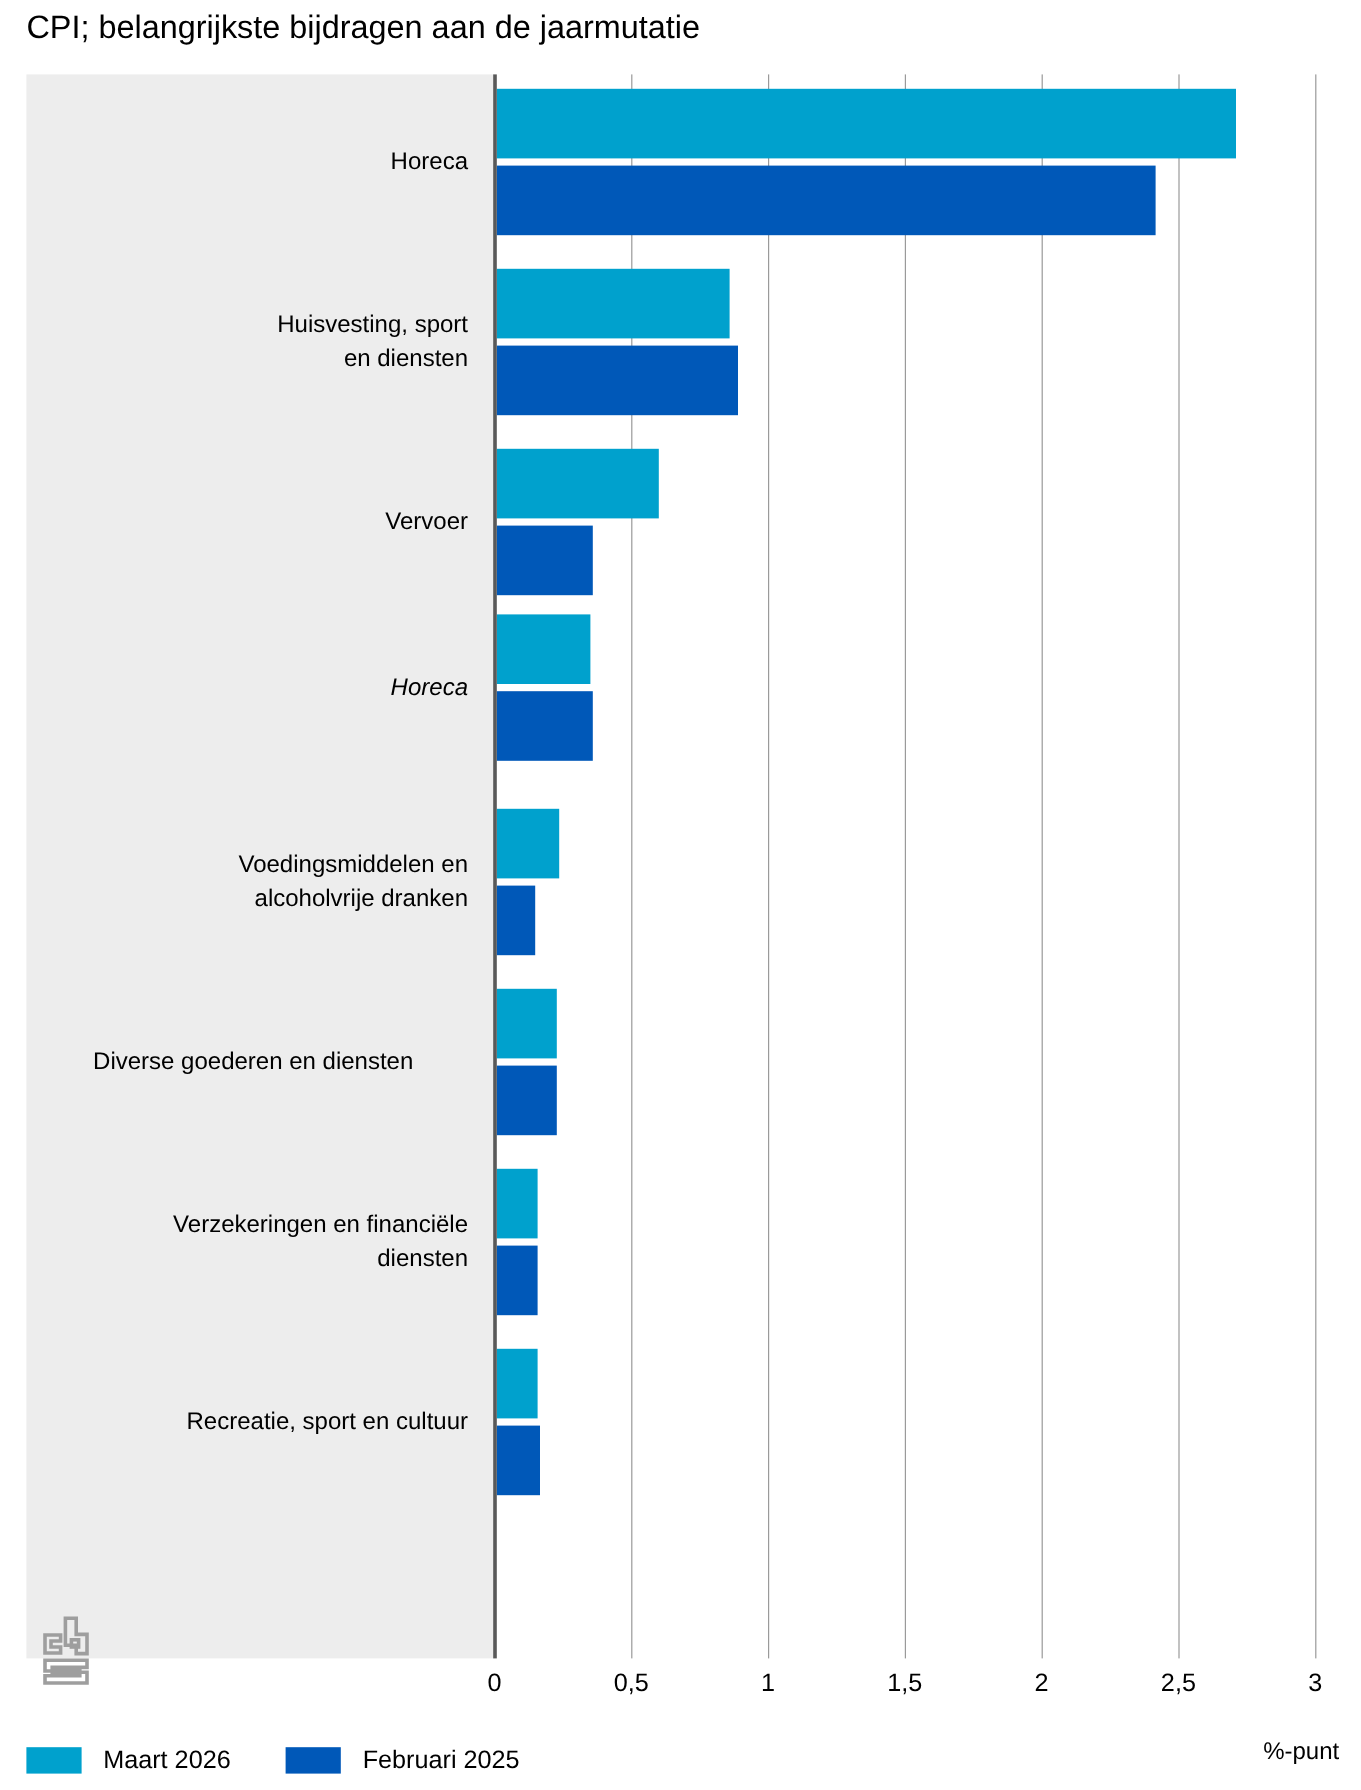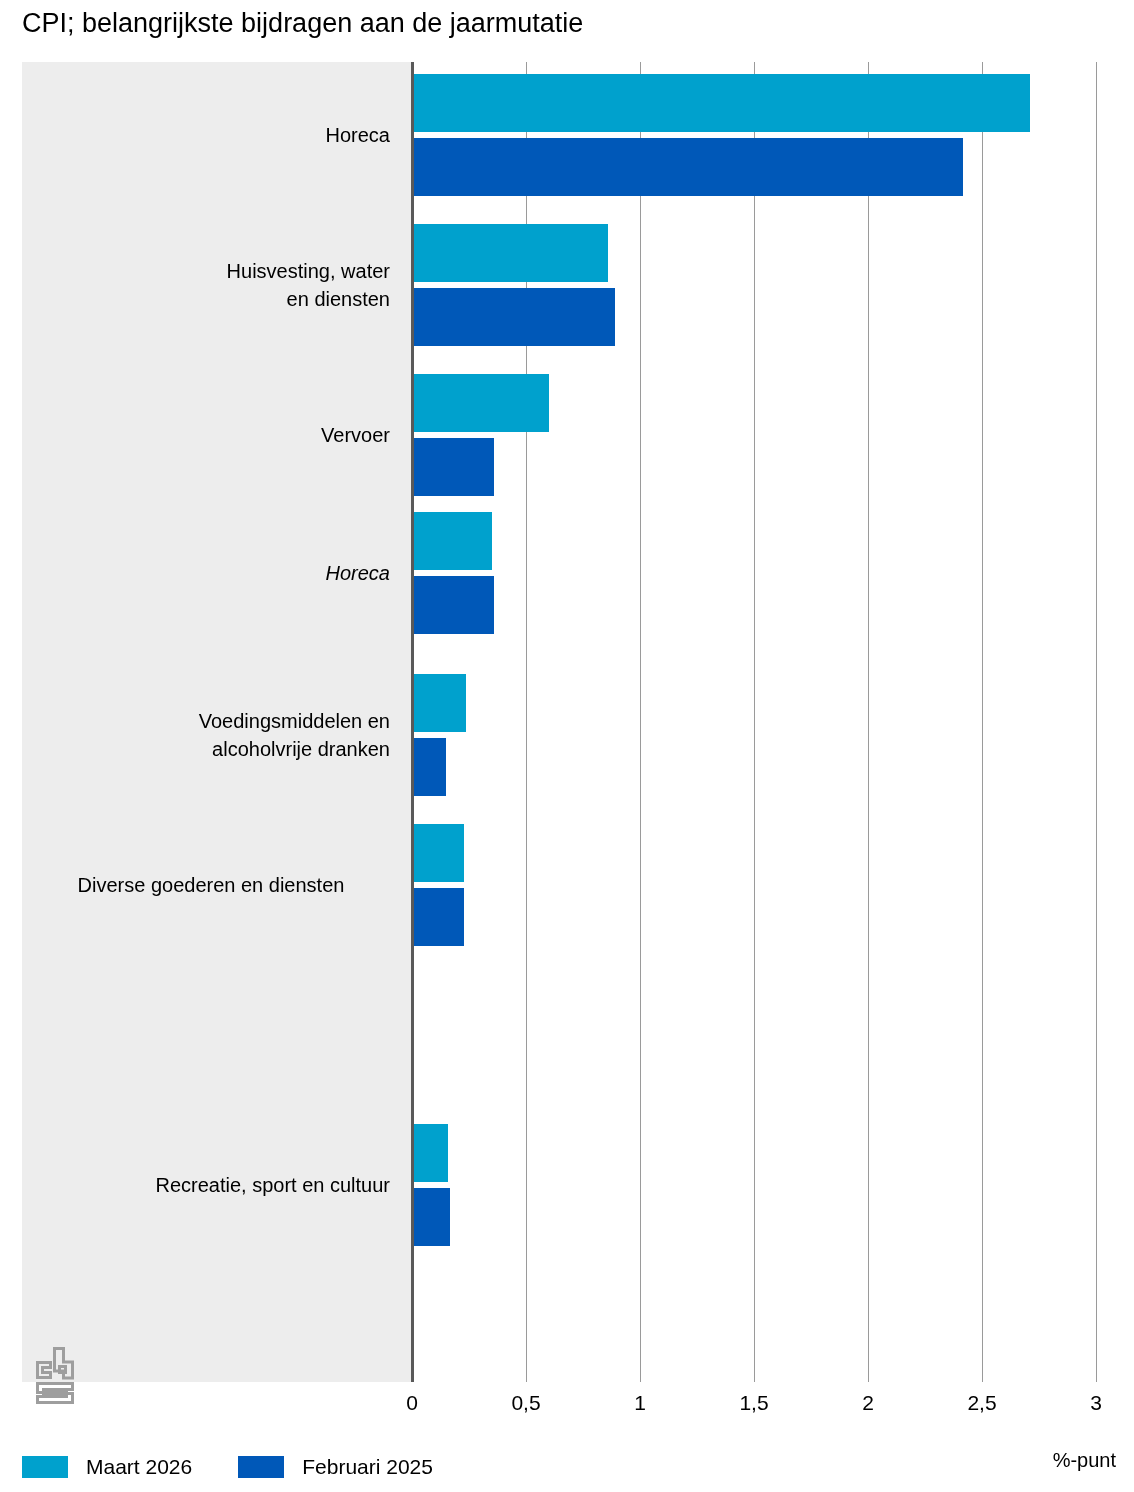--- a/index.html
+++ b/index.html
@@ -203,21 +203,21 @@
         <div class="row-label" style="top: 47px;">
           <div>Horeca</div>
         </div>
         <div class="bars">
           <div class="bar series-a" title="Maart 2026: 2,7" style="top: 0px; width: 615.6px; background: rgb(0, 161, 205);"></div>
           <div class="bar series-b" title="Februari 2026: 2,41" style="top: 64px; width: 549.48px; background: rgb(0, 88, 184);"></div>
         </div>
       </div>
       <div class="row" style="top: 162px; height: 122px;">
         <div class="row-label" style="top: 33px;">
-          <div>Huisvesting, water</div>
+          <div>Huisvesting, sport</div>
           <div>en diensten</div>
         </div>
         <div class="bars">
           <div class="bar series-a" title="Maart 2026: 0,85" style="top: 0px; width: 193.8px; background: rgb(0, 161, 205);"></div>
           <div class="bar series-b" title="Februari 2026: 0,88" style="top: 64px; width: 200.64px; background: rgb(0, 88, 184);"></div>
         </div>
       </div>
       <div class="row" style="top: 312px; height: 122px;">
         <div class="row-label" style="top: 47px;">
           <div>Vervoer</div>
@@ -246,20 +246,30 @@
           <div class="bar series-b" title="Februari 2026: 0,14" style="top: 64px; width: 31.92px; background: rgb(0, 88, 184);"></div>
         </div>
       </div>
       <div class="row" style="top: 762px; height: 122px;">
         <div class="row-label" style="top: 47px; text-align: center;">
           <div>Diverse goederen en diensten</div>
         </div>
         <div class="bars">
           <div class="bar series-a" title="Maart 2026: 0,22" style="top: 0px; width: 50.16px; background: rgb(0, 161, 205);"></div>
           <div class="bar series-b" title="Februari 2026: 0,22" style="top: 64px; width: 50.16px; background: rgb(0, 88, 184);"></div>
+        </div>
+      </div>
+      <div class="row" style="top: 912px; height: 122px;">
+        <div class="row-label" style="top: 33px;">
+          <div>Verzekeringen en financiële</div>
+          <div>diensten</div>
+        </div>
+        <div class="bars">
+          <div class="bar series-a" title="Maart 2026: 0,15" style="top: 0px; width: 34.2px; background: rgb(0, 161, 205);"></div>
+          <div class="bar series-b" title="Februari 2026: 0,15" style="top: 64px; width: 34.2px; background: rgb(0, 88, 184);"></div>
         </div>
       </div>
       <div class="row" style="top: 1062px; height: 122px;">
         <div class="row-label" style="top: 47px;">
           <div>Recreatie, sport en cultuur</div>
         </div>
         <div class="bars">
           <div class="bar series-a" title="Maart 2026: 0,15" style="top: 0px; width: 34.2px; background: rgb(0, 161, 205);"></div>
           <div class="bar series-b" title="Februari 2026: 0,16" style="top: 64px; width: 36.48px; background: rgb(0, 88, 184);"></div>
         </div>

